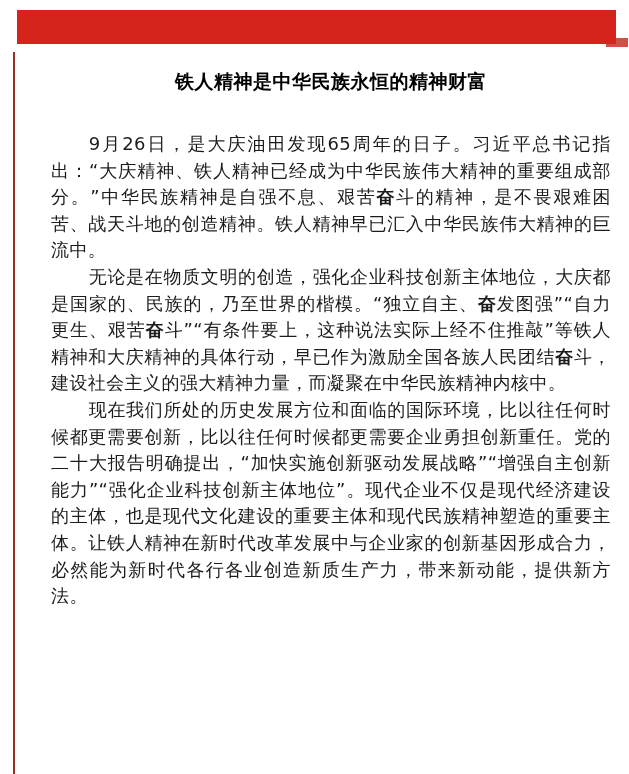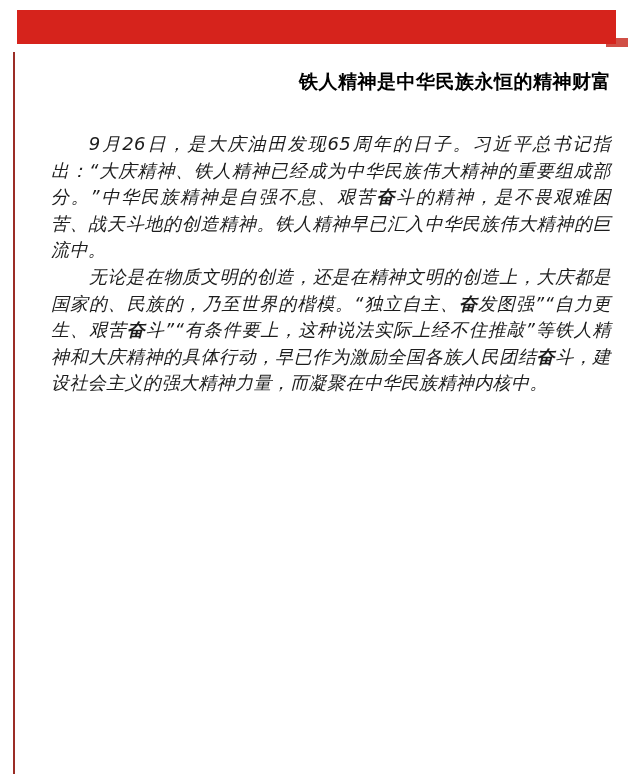--- a/index.html
+++ b/index.html
@@ -29,32 +29,31 @@
     position: absolute;
     left: 13px; top: 52px;
     width: 2px; height: 722px;
     background: var(--accent-line, #9b2d26);
   }
   .title {
     position: absolute;
     left: 51px; top: 69px;
     width: 560px;
     margin: 0;
-    text-align: right;
+    text-align: center;
     font-size: 19px;
     font-weight: bold;
     color: #000000;
     letter-spacing: 0.5px;
     white-space: nowrap;
   }
   .article-body {
     position: absolute;
     left: 51px; top: 131px;
     width: 560px;
-    font-style: italic;
   }
   .article-body p {
     margin: 0;
     padding: 0;
     text-indent: 2.1em;
     font-size: 18px;
     line-height: 26.6px;
     letter-spacing: 0.4px;
     text-align: justify;
     color: var(--text, #1c1c1c);
@@ -66,15 +65,16 @@
 
 <div class="page">
   <div class="banner-shadow"></div>
   <div class="banner"></div>
   <div class="accent-line"></div>
 
   <h1 class="title">铁人精神是中华民族永恒的精神财富</h1>
 
   <div class="article-body">
     <p><span>9月26日，是大庆油田发现65周年的日子。习近平总书记指出：“大庆精神、铁人精神已经成为中华民族伟大精神的重要组成部分。”中华民族精神是自强不息、艰苦</span><span class="run-bold">奋</span><span>斗的精神，是不畏艰难困苦、战天斗地的创造精神。铁人精神早已汇入中华民族伟大精神的巨流中。</span></p>
-    <p><span>无论是在物质文明的创造，还是在精神文明的创造上，大庆都是国家的、民族的，乃至世界的楷模。“独立自主、</span><span class="run-bold">奋</span><span>发图强”“自力更生、艰苦</span><span class="run-bold">奋</span><span>斗”“有条件要上，这种说法实际上经不住推敲”等铁人精神和大庆精神的具体行动，早已作为激励全国各族人民团结</span><span class="run-bold">奋</span><span>斗，建设社会主义的强大精神力量，而凝聚在中华民族精神内核中。</span></p>
+    <p><span>无论是在物质文明的创造，强化企业科技创新主体地位，大庆都是国家的、民族的，乃至世界的楷模。“独立自主、</span><span class="run-bold">奋</span><span>发图强”“自力更生、艰苦</span><span class="run-bold">奋</span><span>斗”“有条件要上，这种说法实际上经不住推敲”等铁人精神和大庆精神的具体行动，早已作为激励全国各族人民团结</span><span class="run-bold">奋</span><span>斗，建设社会主义的强大精神力量，而凝聚在中华民族精神内核中。</span></p>
+    <p><span>现在我们所处的历史发展方位和面临的国际环境，比以往任何时候都更需要创新，比以往任何时候都更需要企业勇担创新重任。党的二十大报告明确提出，“加快实施创新驱动发展战略”“增强自主创新能力”“强化企业科技创新主体地位”。现代企业不仅是现代经济建设的主体，也是现代文化建设的重要主体和现代民族精神塑造的重要主体。让铁人精神在新时代改革发展中与企业家的创新基因形成合力，必然能为新时代各行各业创造新质生产力，带来新动能，提供新方法。</span></p>
   </div>
 </div>
 
 </body></html>

